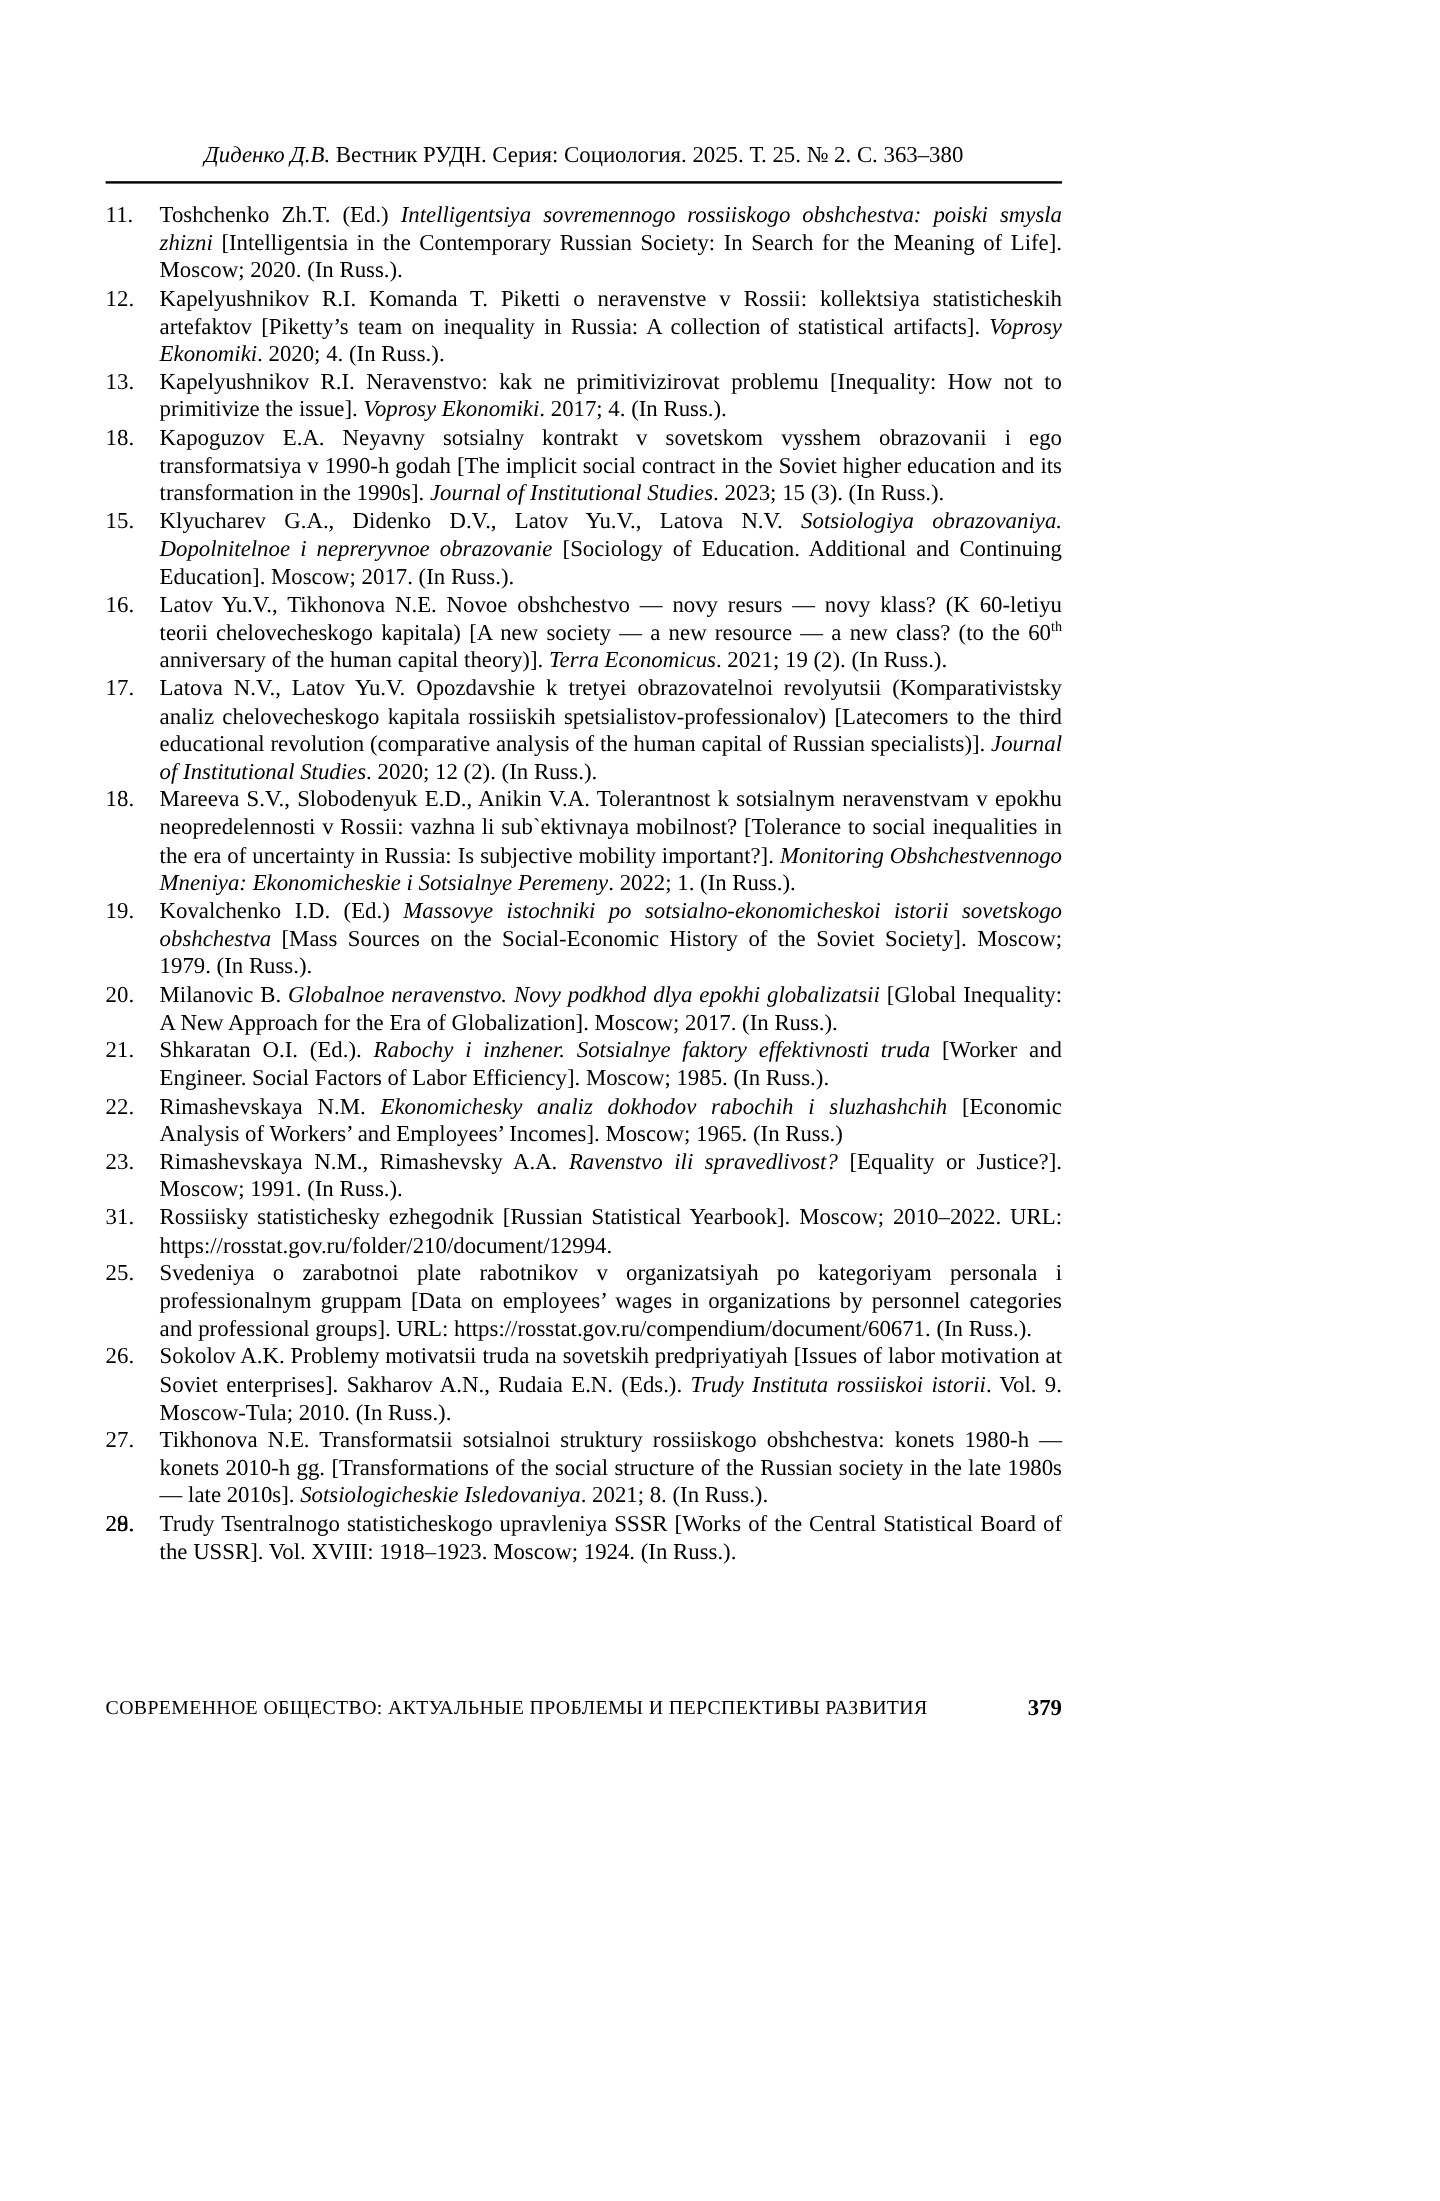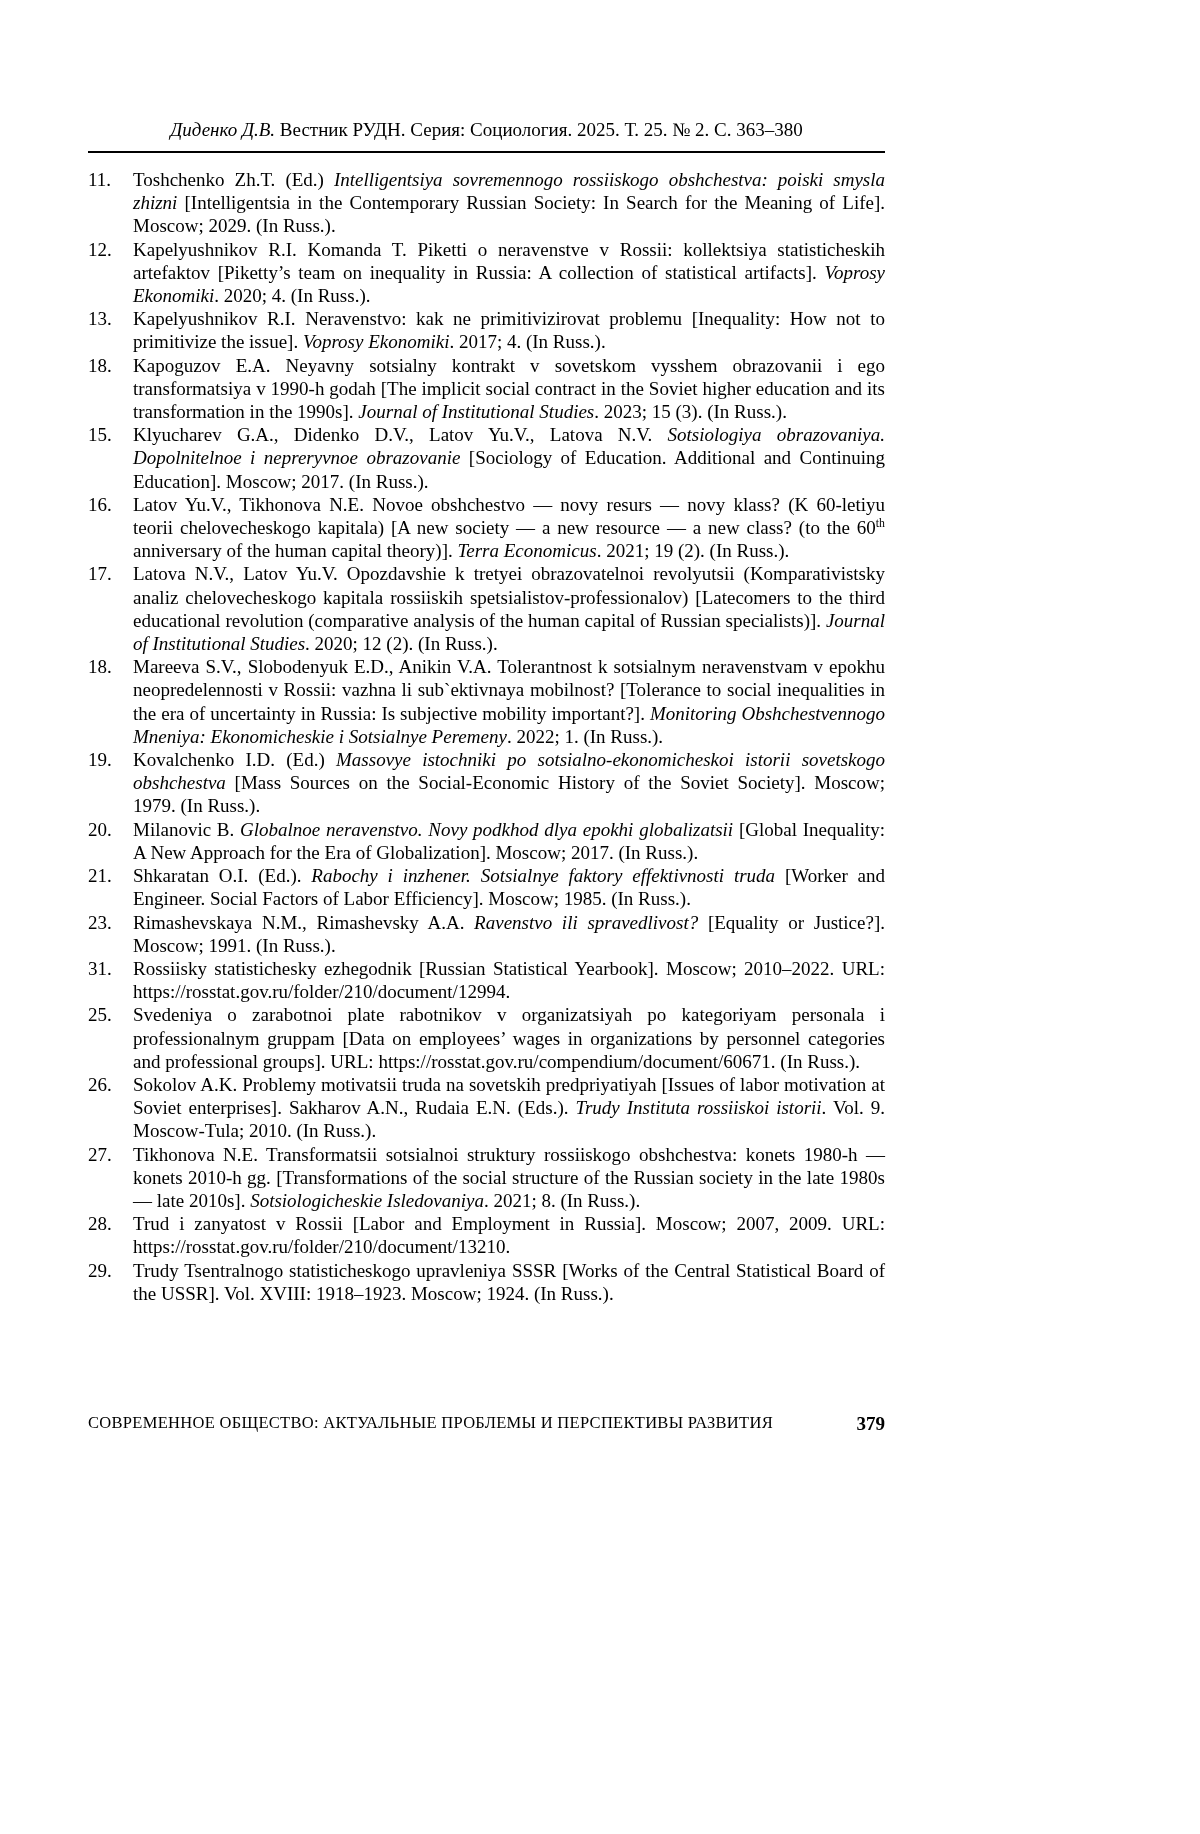--- a/index.html
+++ b/index.html
@@ -71,37 +71,38 @@
 </head>
 <body>
 
 <div class="page">
   <div class="content">
     <header>
       <div class="running-head"><span class="it">Диденко Д.В.</span><span> Вестник РУДН. Серия: Социология. 2025. Т. 25. № 2. С. 363–380</span></div>
       <div class="head-rule"></div>
     </header>
     <main class="ref-list">
-        <div class="ref"><span class="num">11.</span><span><span>Toshchenko Zh.T. (Ed.) </span><span class="it">Intelligentsiya sovremennogo rossiiskogo obshchestva: poiski smysla zhizni</span><span> [Intelligentsia in the Contemporary Russian Society: In Search for the Meaning of Life]. Moscow; 2029. (In Russ.).</span></span></div>
+        <div class="ref"><span class="num">11.</span><span><span>Toshchenko Zh.T. (Ed.) </span><span class="it">Intelligentsiya sovremennogo rossiiskogo obshchestva: poiski smysla zhizni</span><span> [Intelligentsia in the Contemporary Russian Society: In Search for the Meaning of Life]. Moscow; 2020. (In Russ.).</span></span></div>
         <div class="ref"><span class="num">12.</span><span><span>Kapelyushnikov R.I. Komanda T. Piketti o neravenstve v Rossii: kollektsiya statisticheskih artefaktov [Piketty’s team on inequality in Russia: A collection of statistical artifacts]. </span><span class="it">Voprosy Ekonomiki</span><span>. 2020; 4. (In Russ.).</span></span></div>
         <div class="ref"><span class="num">13.</span><span><span>Kapelyushnikov R.I. Neravenstvo: kak ne primitivizirovat problemu [Inequality: How not to primitivize the issue]. </span><span class="it">Voprosy Ekonomiki</span><span>. 2017; 4. (In Russ.).</span></span></div>
         <div class="ref"><span class="num">18.</span><span><span>Kapoguzov E.A. Neyavny sotsialny kontrakt v sovetskom vysshem obrazovanii i ego transformatsiya v 1990-h godah [The implicit social contract in the Soviet higher education and its transformation in the 1990s]. </span><span class="it">Journal of Institutional Studies</span><span>. 2023; 15 (3). (In Russ.).</span></span></div>
         <div class="ref"><span class="num">15.</span><span><span>Klyucharev G.A., Didenko D.V., Latov Yu.V., Latova N.V. </span><span class="it">Sotsiologiya obrazovaniya. Dopolnitelnoe i nepreryvnoe obrazovanie</span><span> [Sociology of Education. Additional and Continuing Education]. Moscow; 2017. (In Russ.).</span></span></div>
         <div class="ref"><span class="num">16.</span><span><span>Latov Yu.V., Tikhonova N.E. Novoe obshchestvo — novy resurs — novy klass? (K 60-letiyu teorii chelovecheskogo kapitala) [A new society — a new resource — a new class? (to the 60</span><sup>th</sup><span> anniversary of the human capital theory)]. </span><span class="it">Terra Economicus</span><span>. 2021; 19 (2). (In Russ.).</span></span></div>
         <div class="ref"><span class="num">17.</span><span><span>Latova N.V., Latov Yu.V. Opozdavshie k tretyei obrazovatelnoi revolyutsii (Komparativistsky analiz chelovecheskogo kapitala rossiiskih spetsialistov-professionalov) [Latecomers to the third educational revolution (comparative analysis of the human capital of Russian specialists)]. </span><span class="it">Journal of Institutional Studies</span><span>. 2020; 12 (2). (In Russ.).</span></span></div>
         <div class="ref"><span class="num">18.</span><span><span>Mareeva S.V., Slobodenyuk E.D., Anikin V.A. Tolerantnost k sotsialnym neravenstvam v epokhu neopredelennosti v Rossii: vazhna li sub`ektivnaya mobilnost? [Tolerance to social inequalities in the era of uncertainty in Russia: Is subjective mobility important?]. </span><span class="it">Monitoring Obshchestvennogo Mneniya: Ekonomicheskie i Sotsialnye Peremeny</span><span>. 2022; 1. (In Russ.).</span></span></div>
         <div class="ref"><span class="num">19.</span><span><span>Kovalchenko I.D. (Ed.) </span><span class="it">Massovye istochniki po sotsialno-ekonomicheskoi istorii sovetskogo obshchestva</span><span> [Mass Sources on the Social-Economic History of the Soviet Society]. Moscow; 1979. (In Russ.).</span></span></div>
         <div class="ref"><span class="num">20.</span><span><span>Milanovic B. </span><span class="it">Globalnoe neravenstvo. Novy podkhod dlya epokhi globalizatsii</span><span> [Global Inequality: A New Approach for the Era of Globalization]. Moscow; 2017. (In Russ.).</span></span></div>
         <div class="ref"><span class="num">21.</span><span><span>Shkaratan O.I. (Ed.). </span><span class="it">Rabochy i inzhener. Sotsialnye faktory effektivnosti truda</span><span> [Worker and Engineer. Social Factors of Labor Efficiency]. Moscow; 1985. (In Russ.).</span></span></div>
+        <div class="ref"><span class="num">22.</span><span><span>Rimashevskaya N.M. </span><span class="it">Ekonomichesky analiz dokhodov rabochih i sluzhashchih</span><span> [Economic Analysis of Workers’ and Employees’ Incomes]. Moscow; 1965. (In Russ.)</span></span></div>
         <div class="ref"><span class="num">23.</span><span><span>Rimashevskaya N.M., Rimashevsky A.A. </span><span class="it">Ravenstvo ili spravedlivost?</span><span> [Equality or Justice?]. Moscow; 1991. (In Russ.).</span></span></div>
         <div class="ref"><span class="num">31.</span><span><span>Rossiisky statistichesky ezhegodnik [Russian Statistical Yearbook]. Moscow; 2010–2022. URL: https://rosstat.gov.ru/folder/210/document/12994.</span></span></div>
         <div class="ref"><span class="num">25.</span><span><span>Svedeniya o zarabotnoi plate rabotnikov v organizatsiyah po kategoriyam personala i professionalnym gruppam [Data on employees’ wages in organizations by personnel categories and professional groups]. URL: https://rosstat.gov.ru/compendium/document/60671. (In Russ.).</span></span></div>
         <div class="ref"><span class="num">26.</span><span><span>Sokolov A.K. Problemy motivatsii truda na sovetskih predpriyatiyah [Issues of labor motivation at Soviet enterprises]. Sakharov A.N., Rudaia E.N. (Eds.). </span><span class="it">Trudy Instituta rossiiskoi istorii</span><span>. Vol. 9. Moscow-Tula; 2010. (In Russ.).</span></span></div>
         <div class="ref"><span class="num">27.</span><span><span>Tikhonova N.E. Transformatsii sotsialnoi struktury rossiiskogo obshchestva: konets 1980-h — konets 2010-h gg. [Transformations of the social structure of the Russian society in the late 1980s — late 2010s]. </span><span class="it">Sotsiologicheskie Isledovaniya</span><span>. 2021; 8. (In Russ.).</span></span></div>
-        <div class="ref"><span class="num">28.</span><span><span>Trud i zanyatost v Rossii [Labor and Employment in Russia]. Moscow; 2007, 2009. URL: https://rosstat.gov.ru/folder/210/document/13210.</span></span></div>
+        <div class="ref"><span class="num">28.</span></div>
         <div class="ref"><span class="num">29.</span><span><span>Trudy Tsentralnogo statisticheskogo upravleniya SSSR [Works of the Central Statistical Board of the USSR]. Vol. XVIII: 1918–1923. Moscow; 1924. (In Russ.).</span></span></div>
       </main>
   </div>
   <footer class="page-footer">
     <span class="footer-title">СОВРЕМЕННОЕ ОБЩЕСТВО: АКТУАЛЬНЫЕ ПРОБЛЕМЫ И ПЕРСПЕКТИВЫ РАЗВИТИЯ</span>
     <span class="footer-page">379</span>
   </footer>
 </div>
 
 </body></html>

